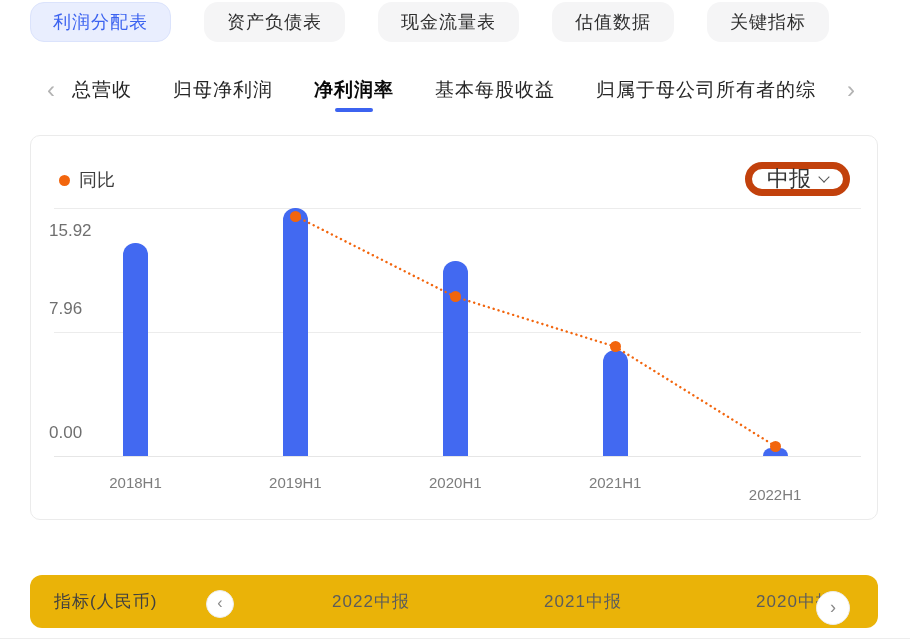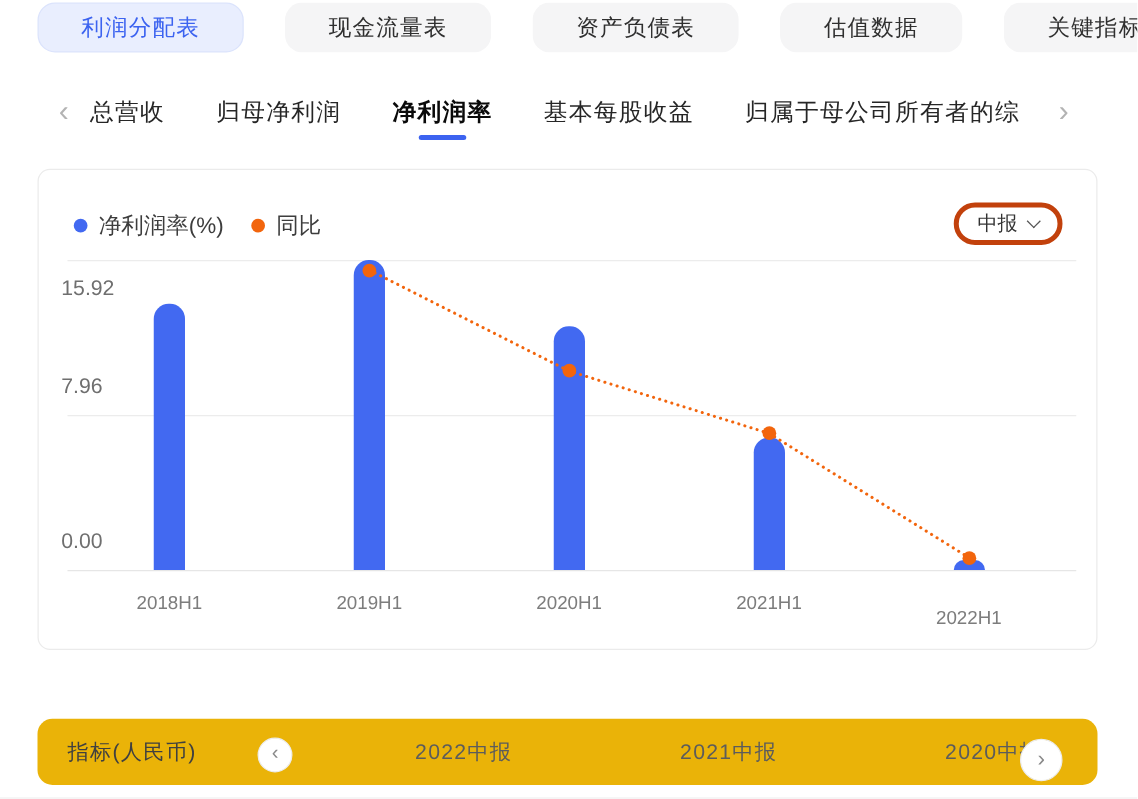--- a/index.html
+++ b/index.html
@@ -3,21 +3,21 @@
 <meta charset="utf-8">
 <style>
   * { margin:0; padding:0; box-sizing:border-box; }
   html,body { background:#fff; }
   body { font-family:"Liberation Sans","DejaVu Sans",sans-serif; }
   .page { position:relative; width:910px; height:639px; background:#fff; overflow:hidden;
           border-bottom:1px solid #ededed; }
 
   
   .tabbar { position:absolute; left:30px; top:2px; display:flex; gap:33px; }
-  .tab { height:40px; display:flex; align-items:center; padding:0 34px; border-radius:14px;
+  .tab { height:40px; display:flex; align-items:center; padding:0 22px; border-radius:14px;
          background:#f5f5f6; color:#2f2f2f; font-size:18px; letter-spacing:1px;
          border:1px solid transparent; cursor:pointer; white-space:nowrap; }
   .tab.active { background:#e9eefe; color:#3c63f0; border-color:#dbe3fc; }
 
   
   .subnav { position:absolute; left:0; top:62px; width:910px; height:56px; }
   .subnav .chev { position:absolute; top:0; height:56px; width:22px; display:flex;
                   align-items:center; justify-content:center; color:#b3b3b3; font-size:24px;
                   cursor:pointer; user-select:none; }
   .subnav .chev.left { left:40px; }
@@ -32,22 +32,22 @@
                  bottom:6px; width:38px; height:4px; border-radius:2px; background:#3c63f0; }
 
   
   .card { position:absolute; left:30px; top:135px; width:848px; height:385px; background:#fff;
           border:1px solid #ebebeb; border-radius:10px; }
   .legend { position:absolute; left:28px; top:32px; display:flex; gap:22px; align-items:center; }
   .legend-item { display:flex; align-items:center; gap:9px; font-size:18px; color:#3d3d3d;
                  cursor:pointer; white-space:nowrap; }
   .legend-dot { width:11px; height:11px; border-radius:50%; }
   .period { position:absolute; right:27px; top:26px; height:34px; display:flex; align-items:center;
-            padding:0 15px; border:4px solid #c2410c; border-radius:17px; background:#fff;
-            font-size:16px; color:#333; cursor:pointer; font-family:inherit; }
+            padding:0 15px; border:7px solid #c2410c; border-radius:17px; background:#fff;
+            font-size:22px; color:#333; cursor:pointer; font-family:inherit; }
   .caret { display:inline-block; width:8px; height:8px; border-right:1.6px solid #555;
            border-bottom:1.6px solid #555; transform:rotate(45deg); margin-left:9px; margin-top:-5px; }
   .plot { position:absolute; left:0; top:0; width:848px; height:385px; pointer-events:none; }
   .gridline { position:absolute; left:23px; width:807px; height:1px; background:#ececec; }
   .gridline.base { background:#e6e6e6; }
   .ytick { position:absolute; left:18px; height:20px; font-size:17px; color:#6f6f6f; }
   .bar { position:absolute; width:25px; border-radius:12px 12px 0 0; pointer-events:auto;
          cursor:pointer; }
   .xlabel { position:absolute; top:338px; width:90px; text-align:center; font-size:15px;
             color:#7d7d7d; }
@@ -70,44 +70,40 @@
   .circlebtn.left { left:176px; top:15px; width:28px; height:28px; }
   .circlebtn.right { left:786px; top:16px; width:34px; height:34px; font-size:18px; }
 </style>
 </head>
 <body>
 
 <div class="page">
 
   <nav class="tabbar" id="tabbar">
       <div class="tab active">利润分配表</div>
+      <div class="tab">资产负债表</div>
       <div class="tab">现金流量表</div>
-      <div class="tab">资产负债表</div>
       <div class="tab">估值数据</div>
       <div class="tab">关键指标</div>
     </nav>
 
   <nav class="subnav">
     <span class="chev left">‹</span>
     <div class="subnav-items" id="subnav-items">
         <div class="subnav-item">总营收</div>
         <div class="subnav-item">归母净利润</div>
         <div class="subnav-item active">净利润率</div>
         <div class="subnav-item">基本每股收益</div>
         <div class="subnav-item">归属于母公司所有者的综</div>
       </div>
     <span class="chev right">›</span>
   </nav>
 
   <section class="card">
     <div class="legend" id="legend">
-        <div class="legend-item">
-          <span class="legend-dot" style="background: rgb(66, 105, 241);"></span>
-          <span>净利润率(%)</span>
-        </div>
         <div class="legend-item">
           <span class="legend-dot" style="background: rgb(242, 101, 13);"></span>
           <span>同比</span>
         </div>
       </div>
     <button class="period">
       <span>中报</span>
       <i class="caret"></i>
     </button>
     <div class="plot" id="plot">

